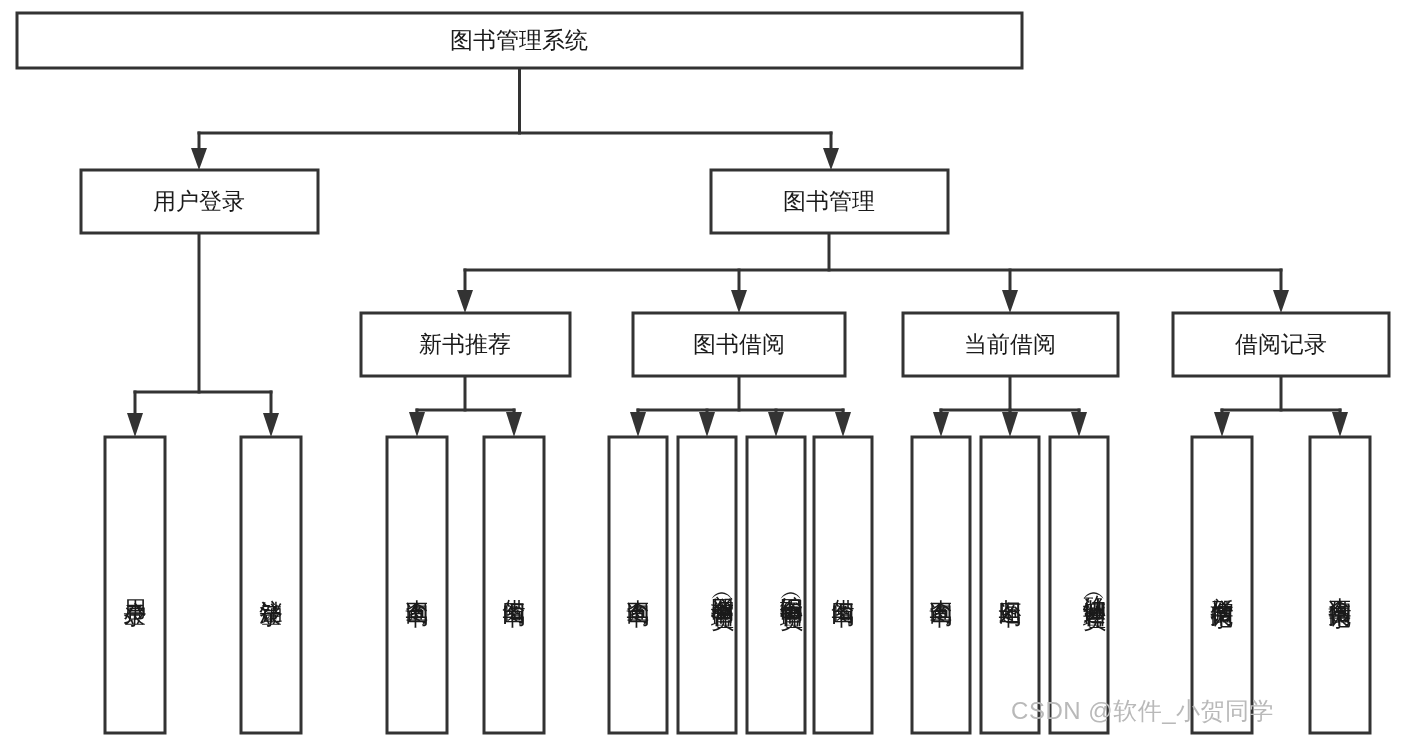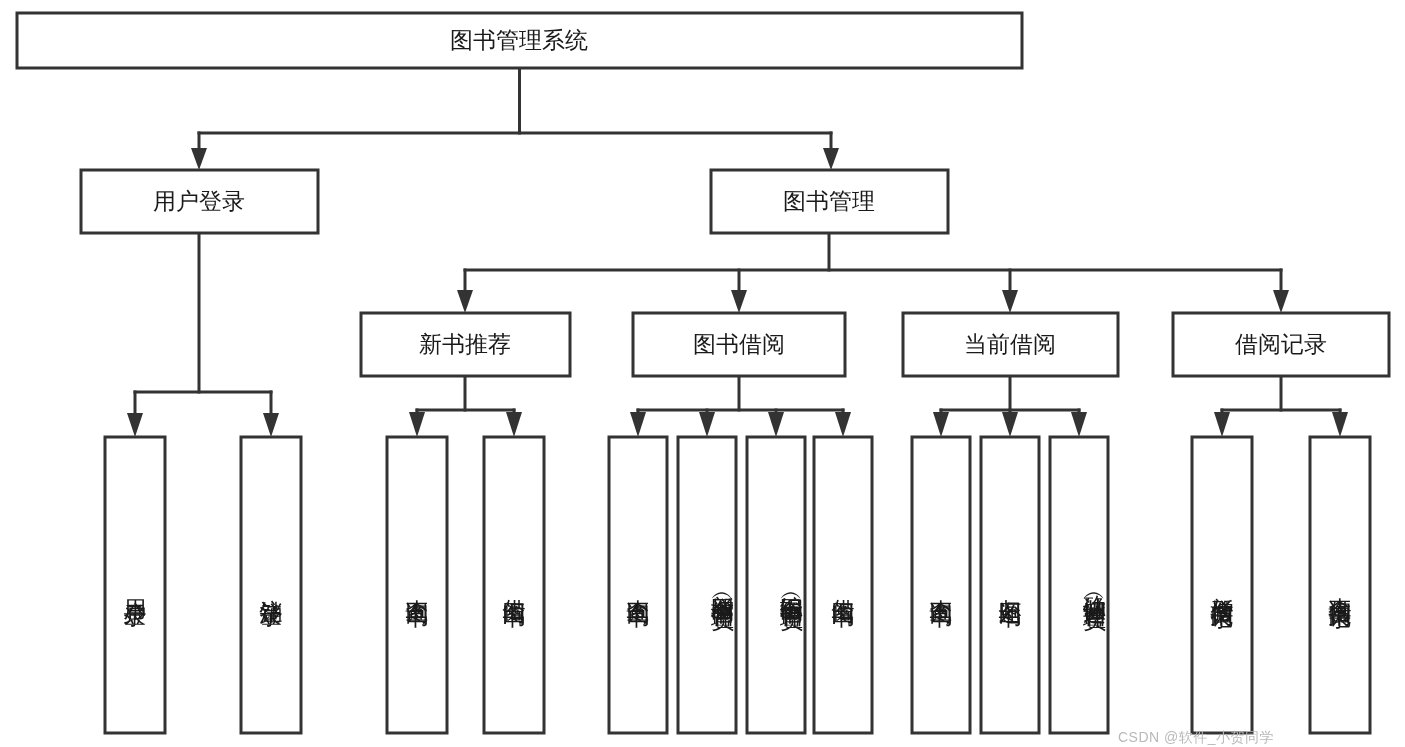--- a/index.html
+++ b/index.html
@@ -61,23 +61,23 @@
     display: flex;
     align-items: center;
     justify-content: center;
     text-align: center;
     white-space: nowrap;
     pointer-events: none;
   }
   .watermark {
     position: absolute;
     right: 8px;
-    bottom: 0;
-    font-family: "Liberation Sans", "DejaVu Sans", sans-serif;
-    font-size: 14px;
+    bottom: 20px;
+    font-family: "Liberation Sans", "DejaVu Sans", sans-serif;
+    font-size: 24px;
     color: #b9b9b9;
     white-space: nowrap;
     letter-spacing: 0.5px;
   }
 </style>
 </head>
 <body>
 
 <div id="diagram-root">
 

